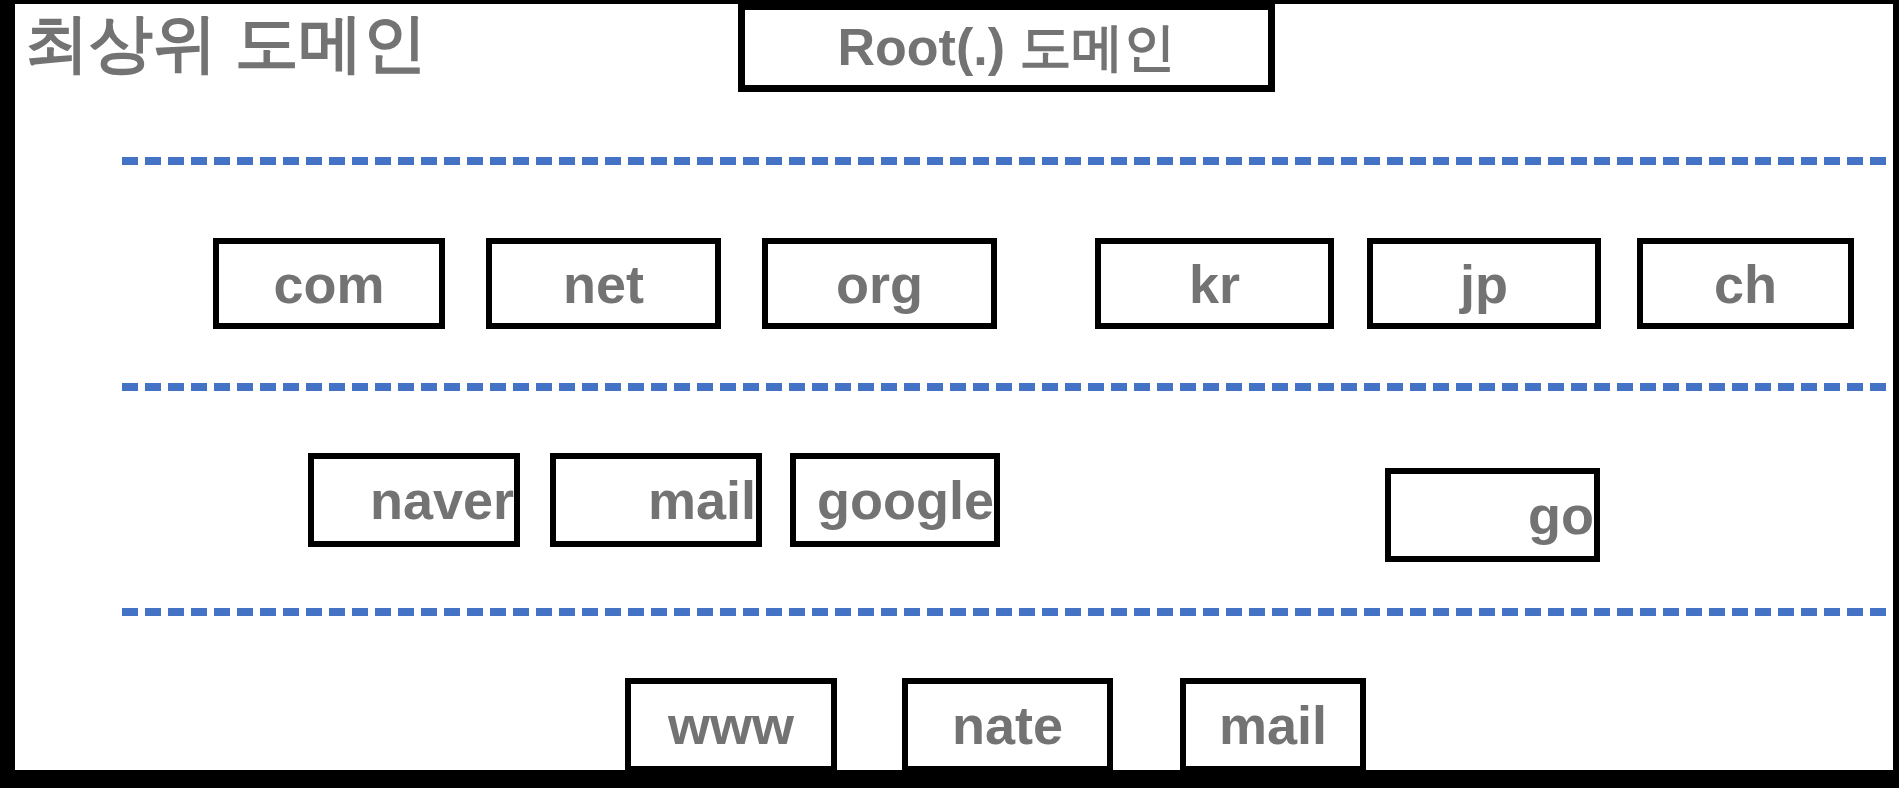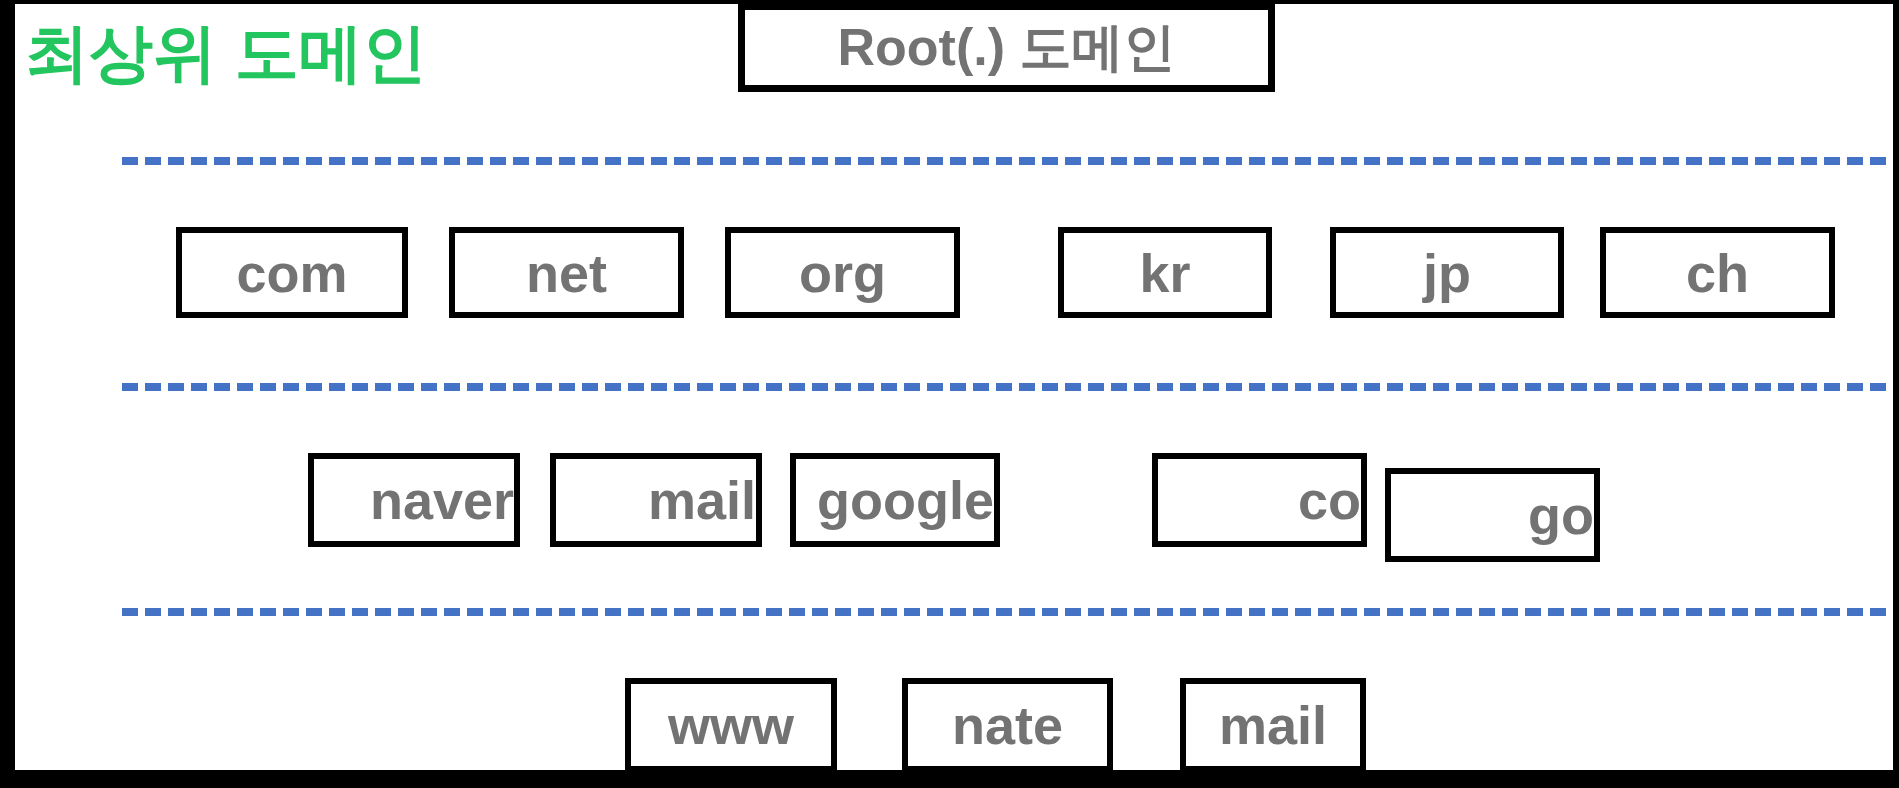--- a/index.html
+++ b/index.html
@@ -15,22 +15,22 @@
     width:1878px;height:766px;
     background:#ffffff;
   }
   .frame{position:absolute;background:#000;}
   #frame-top{left:0;top:0;width:1899px;height:4px;}
   #frame-left{left:0;top:0;width:15px;height:770px;}
   #frame-right{left:1893px;top:0;width:6px;height:770px;}
   #frame-bottom{left:0;top:770px;width:1899px;height:18px;}
 
   .page-title{
-    position:absolute;left:25px;top:18px;
-    font-size:64px;font-weight:700;color:#22c55e;
+    position:absolute;left:25px;top:8px;
+    font-size:64px;font-weight:700;color:#737373;
     white-space:nowrap;line-height:1.1;
   }
   .node{
     position:absolute;
     box-sizing:border-box;
     background:#fff;
     border:6px solid #000;
     display:flex;align-items:center;justify-content:center;
     font-weight:700;color:#737373;
     font-size:54px;
@@ -41,21 +41,21 @@
     border-width:7px;font-size:52px;
   }
   .dashed-line{
     position:absolute;left:122px;width:1771px;height:8px;
     background:repeating-linear-gradient(90deg,#4472C4 0 16px,transparent 16px 23px);
   }
   #dash-1{top:157px;}
   #dash-2{top:383px;}
   #dash-3{top:608px;}
 
-  .row-tld{top:227px;height:91px;}
+  .row-tld{top:238px;height:91px;margin-left:37px;}
   .row-second{top:453px;height:94px;justify-content:flex-end;}
   .row-sub{top:678px;height:94px;}
 </style>
 </head>
 <body>
 
 <div id="stage">
 
   <div id="canvas"></div>
 
@@ -69,43 +69,40 @@
 
   <div class="node row-tld" style="left:176px;width:232px;">
     <span>com</span>
   </div>
   <div class="node row-tld" style="left:449px;width:235px;">
     <span>net</span>
   </div>
   <div class="node row-tld" style="left:725px;width:235px;">
     <span>org</span>
   </div>
-  <div class="node row-tld" style="left:1058px;width:214px;">
+  <div class="node row-tld" style="left:1058px;width:239px;">
     <span>kr</span>
   </div>
   <div class="node row-tld" style="left:1330px;width:234px;">
     <span>jp</span>
   </div>
-  <div class="node row-tld" style="left:1600px;width:235px;">
+  <div class="node row-tld" style="left:1600px;width:217px;">
     <span>ch</span>
   </div>
 
   <div class="dashed-line" id="dash-2"></div>
 
   <div class="node row-second" style="left:308px;width:212px;">
     <span>naver</span>
   </div>
   <div class="node row-second" style="left:550px;width:212px;">
     <span>mail</span>
   </div>
   <div class="node row-second" style="left:790px;width:210px;">
     <span>google</span>
-  </div>
-  <div class="node row-second" style="left:1152px;width:215px;">
-    <span>co</span>
   </div>
   <div class="node row-second" style="left:1385px;width:215px;margin-top:15px;">
     <span>go</span>
   </div>
 
   <div class="dashed-line" id="dash-3"></div>
 
   <div class="node row-sub" style="left:625px;width:212px;text-align:right;">
     <span>www</span>
   </div>

